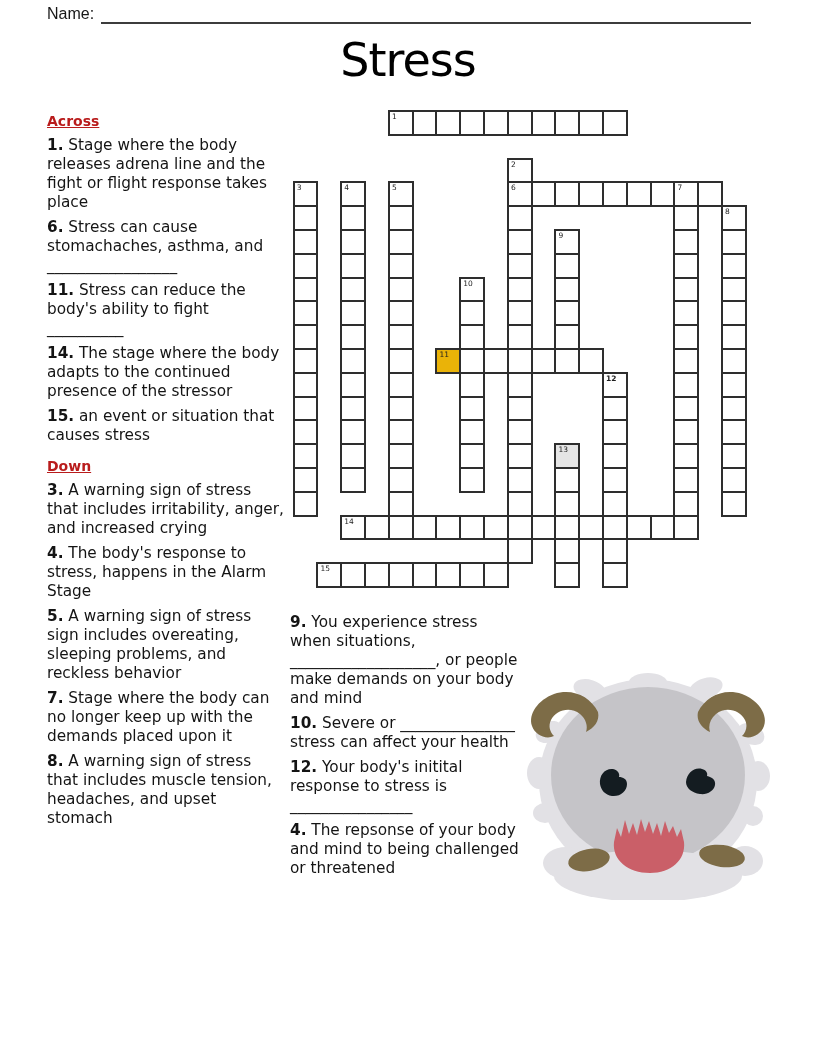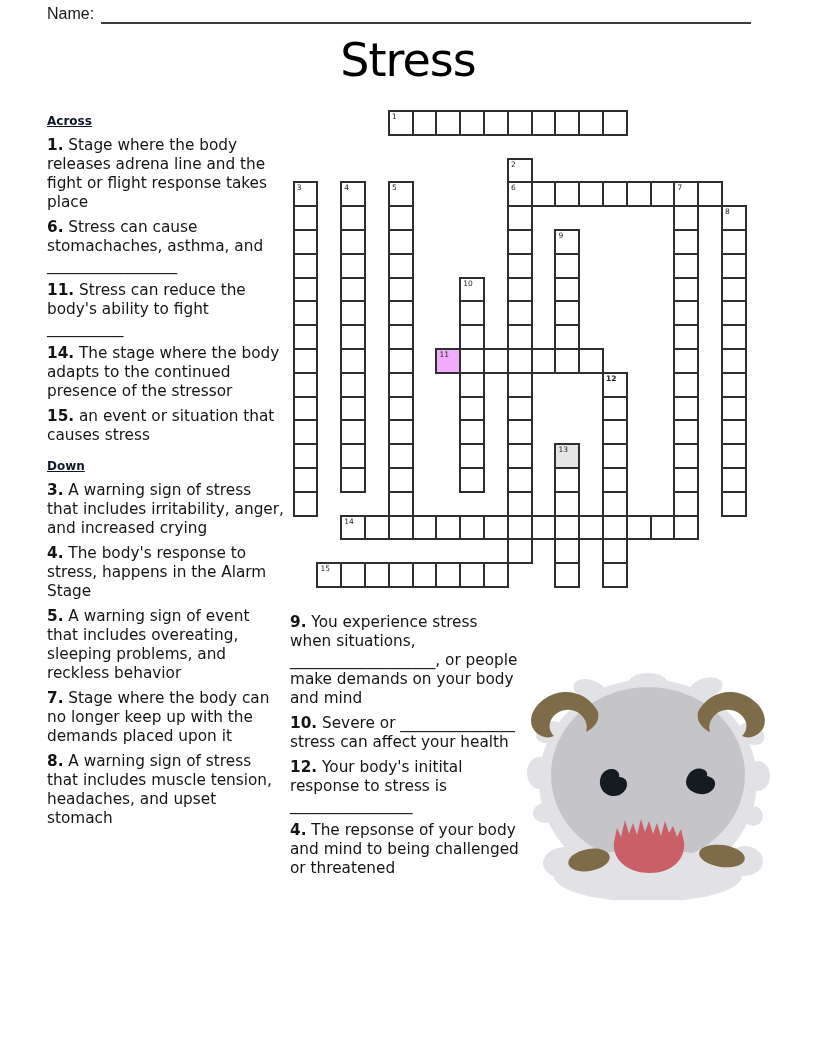--- a/index.html
+++ b/index.html
@@ -7,22 +7,22 @@
         font-family:"DejaVu Sans",sans-serif;color:#111;}
   .name-label{position:absolute;left:47px;top:5px;font-size:16px;
         font-family:"Liberation Sans",sans-serif;color:#171717;}
   .name-line{position:absolute;left:101px;top:8px;width:650px;height:14px;
         border-bottom:2px solid #3c3c3c;}
   .title{position:absolute;left:0;top:33px;width:100%;text-align:center;
         font-size:46px;font-weight:500;letter-spacing:-1px;color:#000;}
   .clue-col{position:absolute;font-size:15.3px;line-height:19px;color:#141414;}
   .col-left{left:47px;top:112px;width:238px;}
   .col-mid{left:290px;top:597px;width:232px;margin-top:16px;}
-  .section-heading{font-size:12px;font-weight:bold;text-decoration:underline;
-        margin:0 0 5px 0;color:#0f172a;}
+  .section-heading{font-size:14px;font-weight:bold;text-decoration:underline;
+        margin:0 0 5px 0;color:#b91c1c;}
   .section-heading.down-h{margin-top:12px;}
   .clue{margin:0 0 6px 0;}
   .clue b{font-weight:bold;}
   .grid{position:absolute;}
   .cell{position:absolute;background:#ffffff;border:2px solid #2e2e2e;box-sizing:border-box;}
   .cell-num{position:absolute;font-size:7.5px;line-height:8px;left:2px;top:1px;
         color:#1d1d1d;font-family:"DejaVu Sans",sans-serif;}
   .poro{position:absolute;left:520px;top:670px;width:296px;height:230px;}
 </style>
 </head>
@@ -41,21 +41,21 @@
         <p class="clue"><b>1.</b><span> Stage where the body releases adrena line and the fight or flight response takes place</span></p>
         <p class="clue"><b>6.</b><span> Stress can cause stomachaches, asthma, and _________________</span></p>
         <p class="clue"><b>11.</b><span> Stress can reduce the body's ability to fight __________</span></p>
         <p class="clue"><b>14.</b><span> The stage where the body adapts to the continued presence of the stressor</span></p>
         <p class="clue"><b>15.</b><span> an event or situation that causes stress</span></p>
       </div>
     <p class="section-heading down-h">Down</p>
     <div>
         <p class="clue"><b>3.</b><span> A warning sign of stress that includes irritability, anger, and increased crying</span></p>
         <p class="clue"><b>4.</b><span> The body's response to stress, happens in the Alarm Stage</span></p>
-        <p class="clue"><b>5.</b><span> A warning sign of event that includes overeating, sleeping problems, and reckless behavior</span></p>
+        <p class="clue"><b>5.</b><span> A warning sign of stress sign includes overeating, sleeping problems, and reckless behavior</span></p>
         <p class="clue"><b>7.</b><span> Stage where the body can no longer keep up with the demands placed upon it</span></p>
         <p class="clue"><b>8.</b><span> A warning sign of stress that includes muscle tension, headaches, and upset stomach</span></p>
       </div>
   </div>
 
   <div class="clue-col col-mid">
     <div>
         <p class="clue"><b>9.</b><span> You experience stress when situations, ___________________, or people make demands on your body and mind</span></p>
         <p class="clue"><b>10.</b><span> Severe or _______________ stress can affect your health</span></p>
         <p class="clue"><b>12.</b><span> Your body's initital response to stress is ________________</span></p>
@@ -196,21 +196,21 @@
         <span class="cell-num">10</span>
       </div>
       <div class="cell" style="left: 166.6px; top: 190.4px; width: 25.8px; height: 25.8px; border-color: rgb(46, 46, 46); background: rgb(255, 255, 255);"></div>
       <div class="cell" style="left: 166.6px; top: 214.2px; width: 25.8px; height: 25.8px; border-color: rgb(46, 46, 46); background: rgb(255, 255, 255);"></div>
       <div class="cell" style="left: 166.6px; top: 238px; width: 25.8px; height: 25.8px; border-color: rgb(46, 46, 46); background: rgb(255, 255, 255);"></div>
       <div class="cell" style="left: 166.6px; top: 261.8px; width: 25.8px; height: 25.8px; border-color: rgb(46, 46, 46); background: rgb(255, 255, 255);"></div>
       <div class="cell" style="left: 166.6px; top: 285.6px; width: 25.8px; height: 25.8px; border-color: rgb(46, 46, 46); background: rgb(255, 255, 255);"></div>
       <div class="cell" style="left: 166.6px; top: 309.4px; width: 25.8px; height: 25.8px; border-color: rgb(46, 46, 46); background: rgb(255, 255, 255);"></div>
       <div class="cell" style="left: 166.6px; top: 333.2px; width: 25.8px; height: 25.8px; border-color: rgb(46, 46, 46); background: rgb(255, 255, 255);"></div>
       <div class="cell" style="left: 166.6px; top: 357px; width: 25.8px; height: 25.8px; border-color: rgb(46, 46, 46); background: rgb(255, 255, 255);"></div>
-      <div class="cell" style="left: 142.8px; top: 238px; width: 25.8px; height: 25.8px; border-color: rgb(46, 46, 46); background: #f0abfc;">
+      <div class="cell" style="left: 142.8px; top: 238px; width: 25.8px; height: 25.8px; border-color: rgb(46, 46, 46); background: #eab308;">
         <span class="cell-num">11</span>
       </div>
       <div class="cell" style="left: 190.4px; top: 238px; width: 25.8px; height: 25.8px; border-color: rgb(46, 46, 46); background: rgb(255, 255, 255);"></div>
       <div class="cell" style="left: 238px; top: 238px; width: 25.8px; height: 25.8px; border-color: rgb(46, 46, 46); background: rgb(255, 255, 255);"></div>
       <div class="cell" style="left: 285.6px; top: 238px; width: 25.8px; height: 25.8px; border-color: rgb(46, 46, 46); background: rgb(255, 255, 255);"></div>
       <div class="cell" style="left: 309.4px; top: 261.8px; width: 25.8px; height: 25.8px; border-color: rgb(46, 46, 46); background: rgb(255, 255, 255); font-weight: bold;">
         <span class="cell-num">12</span>
       </div>
       <div class="cell" style="left: 309.4px; top: 285.6px; width: 25.8px; height: 25.8px; border-color: rgb(46, 46, 46); background: rgb(255, 255, 255);"></div>
       <div class="cell" style="left: 309.4px; top: 309.4px; width: 25.8px; height: 25.8px; border-color: rgb(46, 46, 46); background: rgb(255, 255, 255);"></div>

